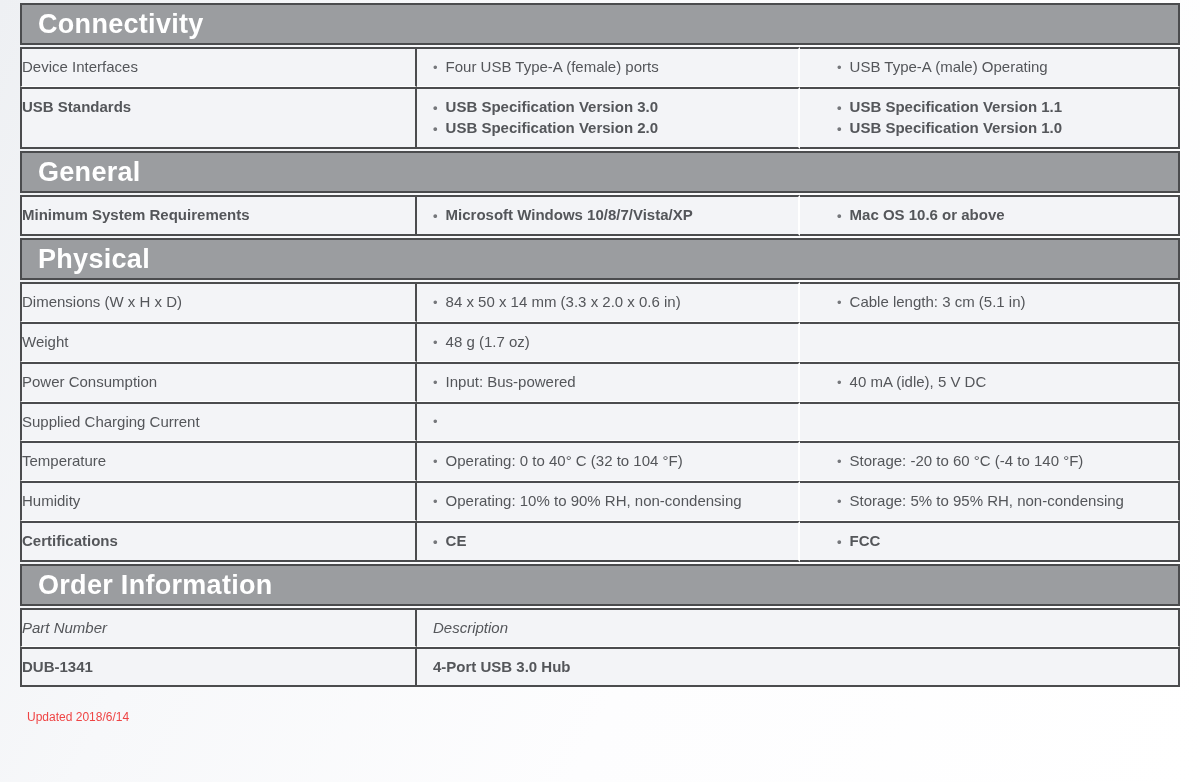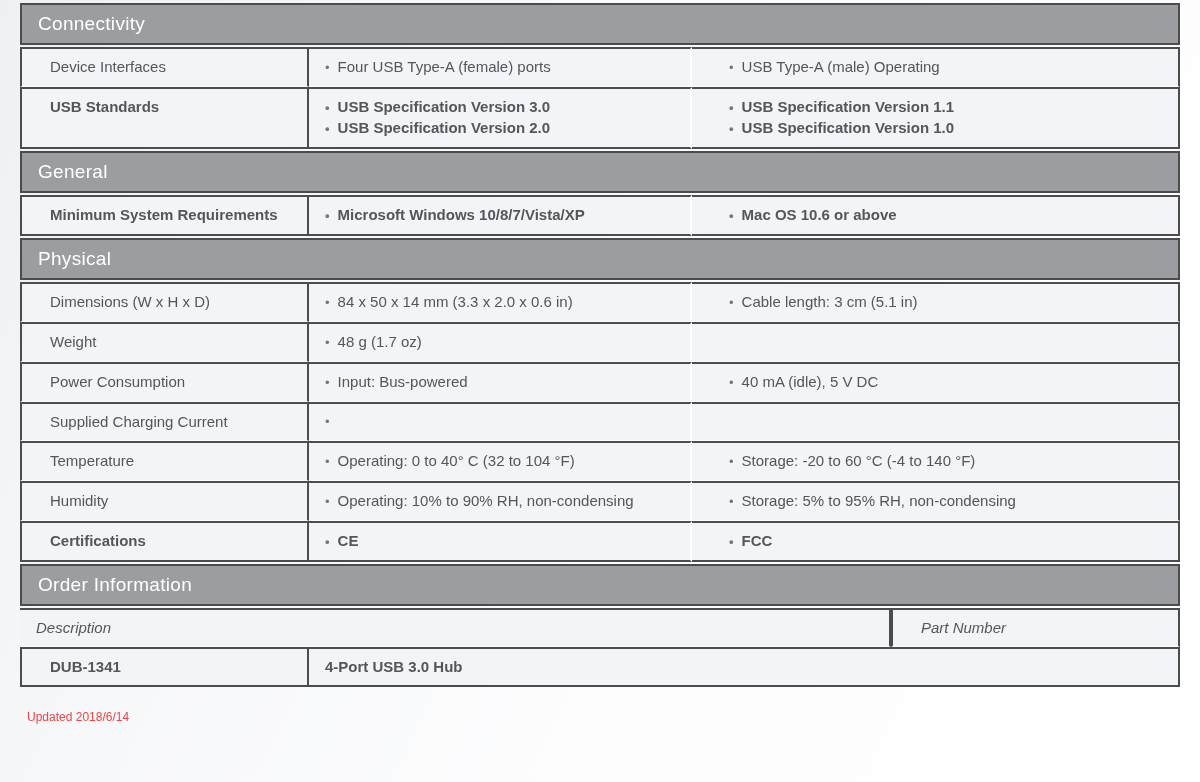--- a/index.html
+++ b/index.html
@@ -16,46 +16,46 @@
   }
   .spec-table {
     padding: 3px 20px 0 20px;
     width: 1160px;
     box-sizing: content-box;
   }
   .section-header {
     background: var(--header-bg, #9b9da0);
     border: 2px solid var(--border, #4b4c4e);
     color: var(--header-text, #ffffff);
-    font-size: 19px;
+    font-size: 27px;
     line-height: 26px;
-    font-weight: 400;
+    font-weight: 700;
     letter-spacing: 0.3px;
     padding: 6px 16px 6px 16px;
     margin: 2px 0;
     box-sizing: border-box;
   }
   .section:first-child .section-header { margin-top: 0; }
   .row { display: flex; }
   .cell {
     background: var(--row-bg, #f3f4f7);
     border-top: 2px solid var(--border, #4b4c4e);
     border-bottom: 1px solid #ffffff;
     box-sizing: border-box;
     padding: 8px 8px 8px 0;
     color: var(--text, #54565a);
     font-size: 15px;
     line-height: 20px;
   }
   .row:last-child .cell { border-bottom: 2px solid var(--border, #4b4c4e); font-weight: bold; }
   .cell.label {
-    width: 289px;
+    width: 397px;
     border-left: 2px solid var(--border, #4b4c4e);
     border-right: 2px solid var(--border, #4b4c4e);
-    padding-left: 28px;
+    padding-left: 0;
   }
   .cell.val1 {
     width: 383px;
     border-right: 2px solid #ffffff;
     padding-left: 16px;
   }
   .cell.val2 {
     flex: 1;
     border-right: 2px solid var(--border, #4b4c4e);
     padding-left: 37px;
@@ -283,26 +283,26 @@
   </div>
 </div>
   </div>
 
   <div class="section">
     <div class="section-header">
       <span>Order Information</span>
     </div>
     <div class="section-rows">
   <div class="row italic">
+    <div class="cell label">
+      <span>Part Number</span>
+    </div>
     <div class="cell order-right">
       <span>Description</span>
     </div>
-    <div class="cell label">
-      <span>Part Number</span>
-    </div>
   </div>
 
   <div class="row">
     <div class="cell label">
       <span>DUB-1341</span>
     </div>
     <div class="cell order-right">
       <span>4-Port USB 3.0 Hub</span>
     </div>
   </div>

